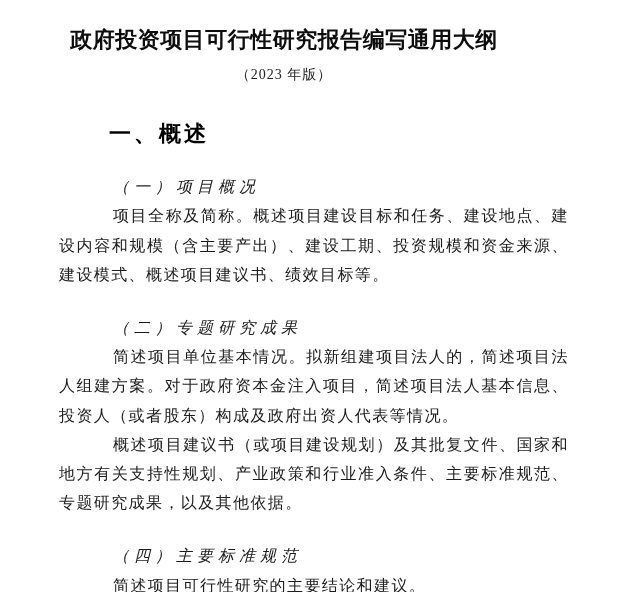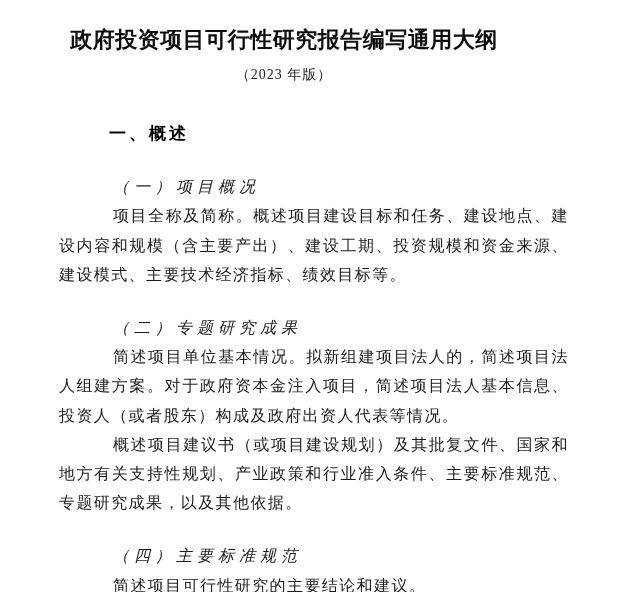--- a/index.html
+++ b/index.html
@@ -40,21 +40,21 @@
     width: 510px;
     font-size: 16px;
     line-height: 29.2px;
     letter-spacing: 1.4px;
     text-align: justify;
     color: #1c1c1c;
   }
   .sec-heading {
     font-family: "Liberation Sans", "DejaVu Sans", sans-serif;
     font-weight: 700;
-    font-size: 17px;
+    font-size: 22px;
     letter-spacing: 3px;
     text-indent: 50px;
     text-align: left;
     color: #000000;
   }
   .sub-heading {
     font-style: italic;
     font-size: 16px;
     letter-spacing: 5px;
     text-indent: 54px;
@@ -73,21 +73,21 @@
 
   <h1 class="doc-title">政府投资项目可行性研究报告编写通用大纲</h1>
 
   <div class="doc-subtitle">（2023 年版）</div>
 
   <div class="content">
 
     <div class="sec-heading">一、概述</div>
 
     <div class="sub-heading">（一）项目概况</div>
-    <p class="para">项目全称及简称。概述项目建设目标和任务、建设地点、建设内容和规模（含主要产出）、建设工期、投资规模和资金来源、建设模式、主要技术经济指标、绩效目标等。</p>
+    <p class="para">项目全称及简称。概述项目建设目标和任务、建设地点、建设内容和规模（含主要产出）、建设工期、投资规模和资金来源、建设模式、概述项目建议书、绩效目标等。</p>
 
     <div class="sub-heading">（二）专题研究成果</div>
     <p class="para">简述项目单位基本情况。拟新组建项目法人的，简述项目法人组建方案。对于政府资本金注入项目，简述项目法人基本信息、投资人（或者股东）构成及政府出资人代表等情况。</p>
 
     <p class="para">概述项目建议书（或项目建设规划）及其批复文件、国家和地方有关支持性规划、产业政策和行业准入条件、主要标准规范、专题研究成果，以及其他依据。</p>
 
     <div class="sub-heading">（四）主要标准规范</div>
     <p class="para">简述项目可行性研究的主要结论和建议。</p>
 
     <div class="sec-heading">二、项目建设背景和必要性</div>

